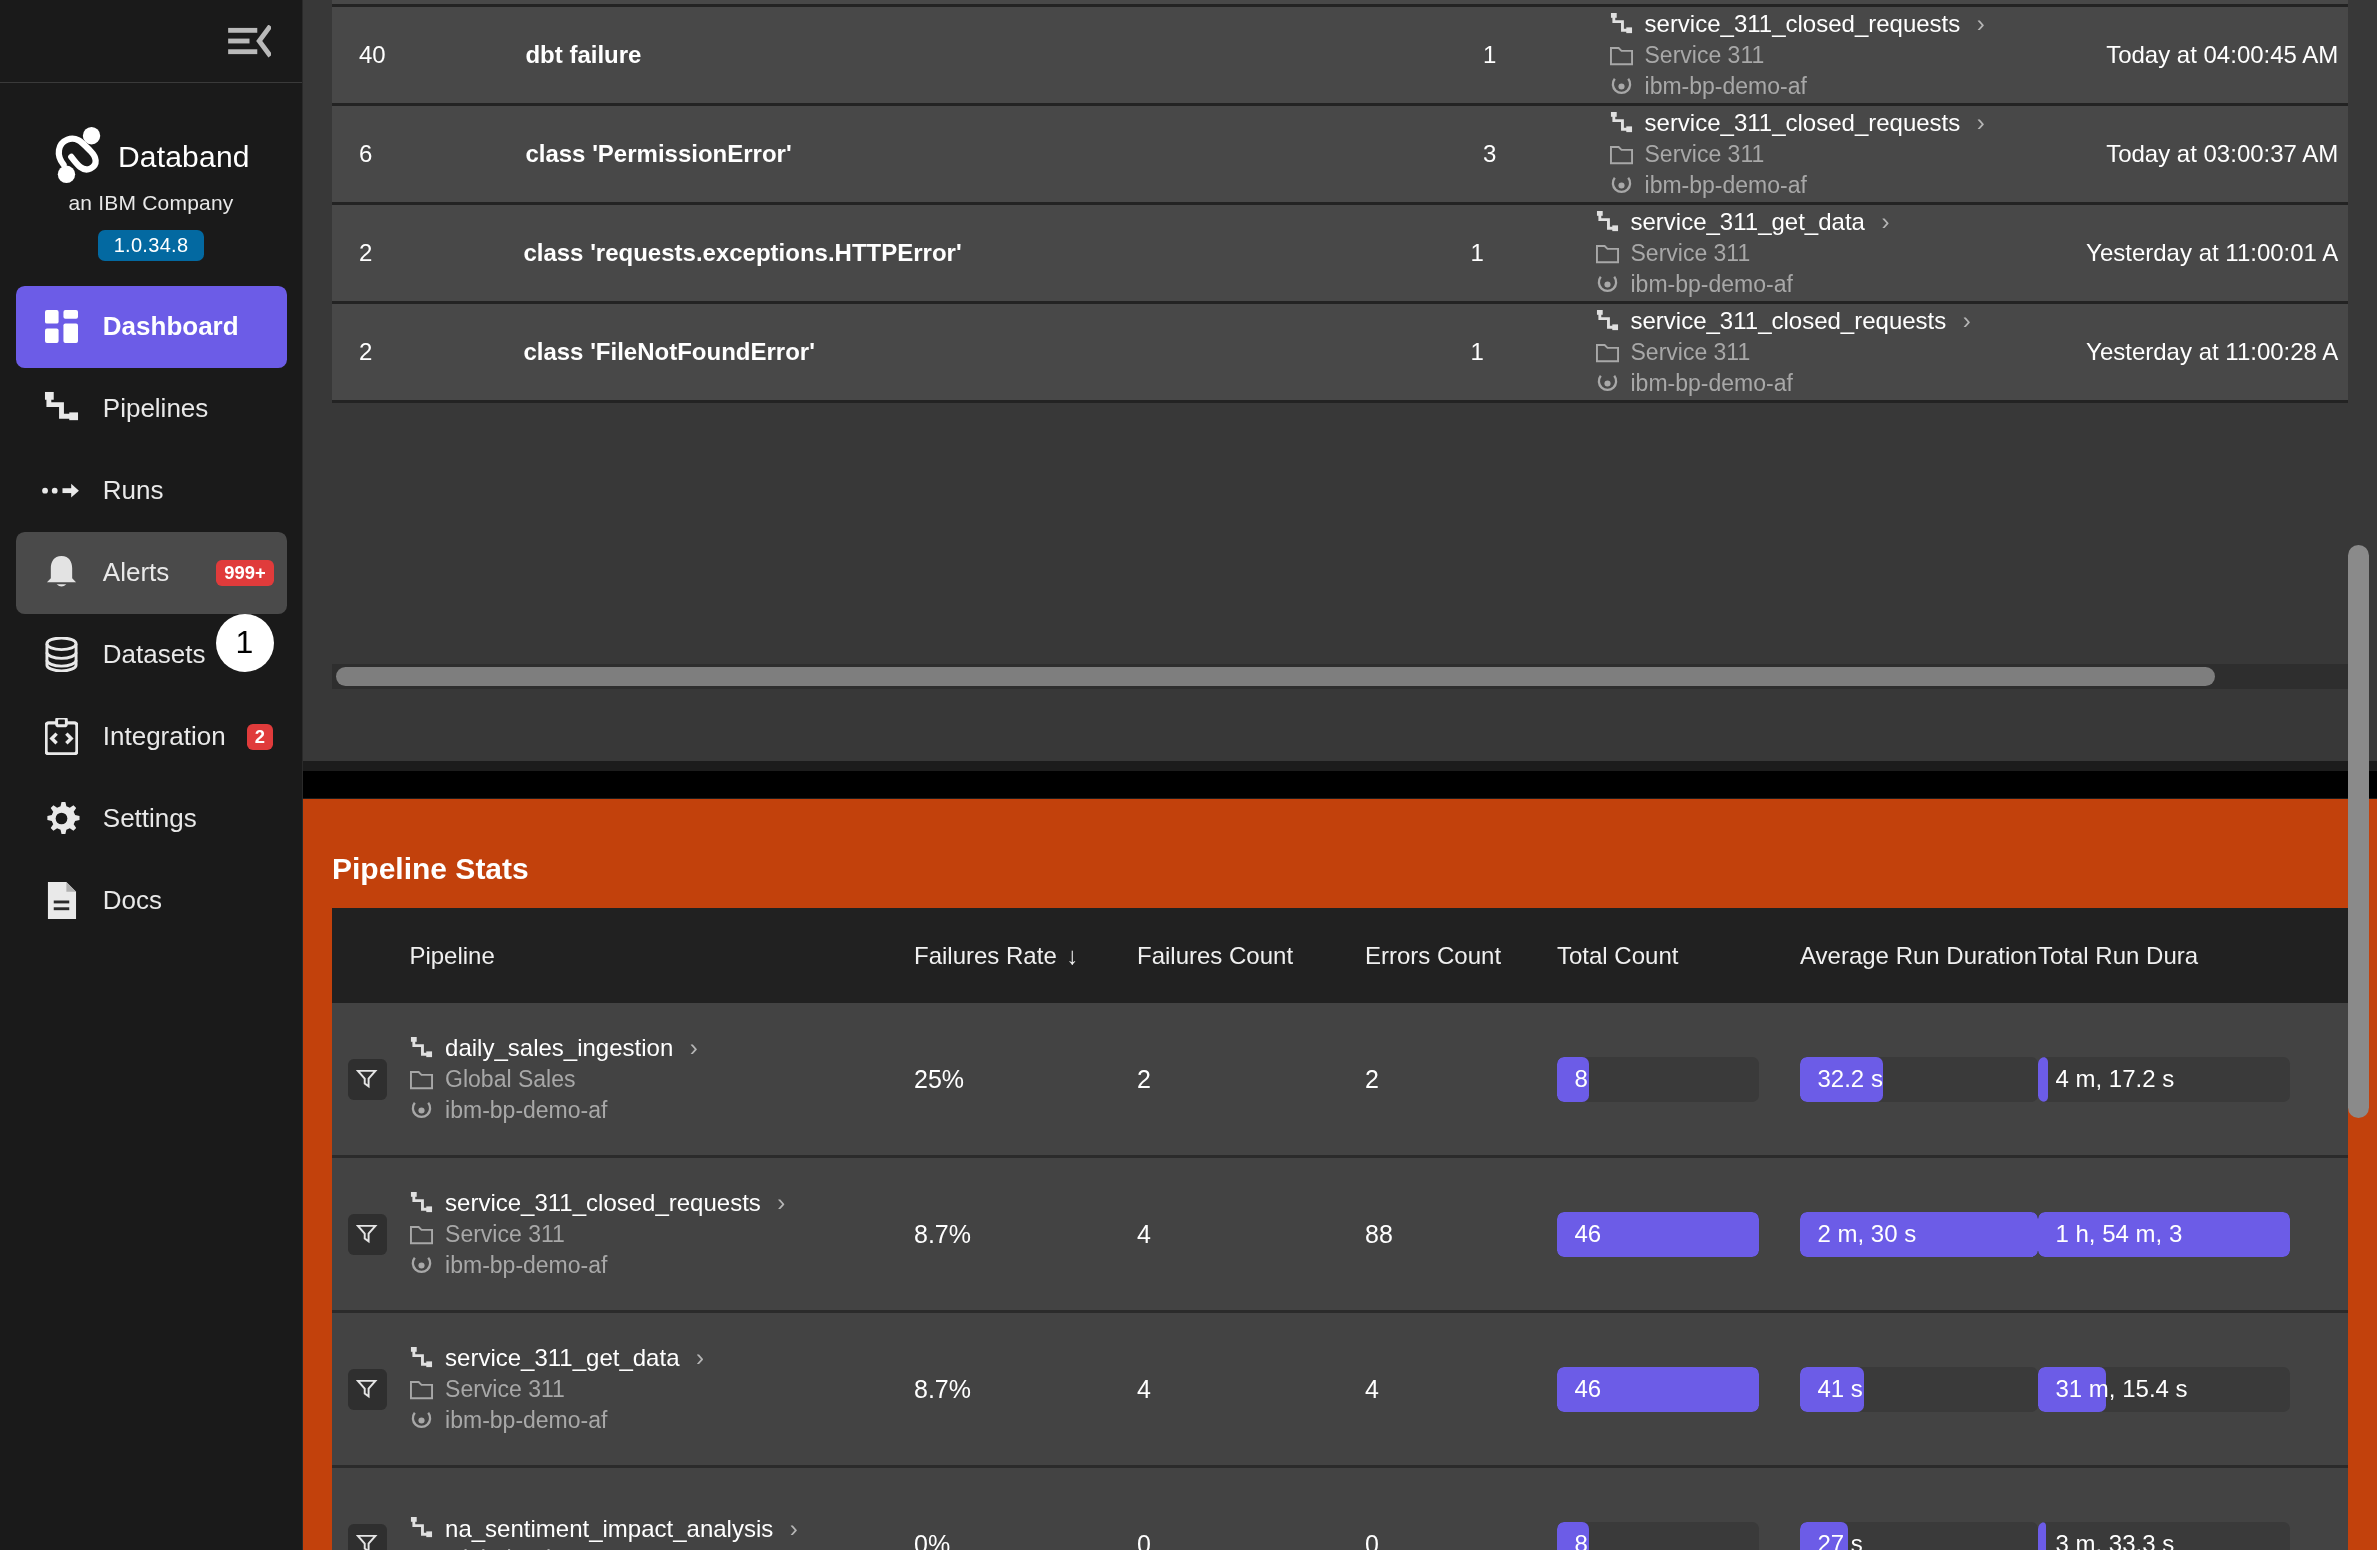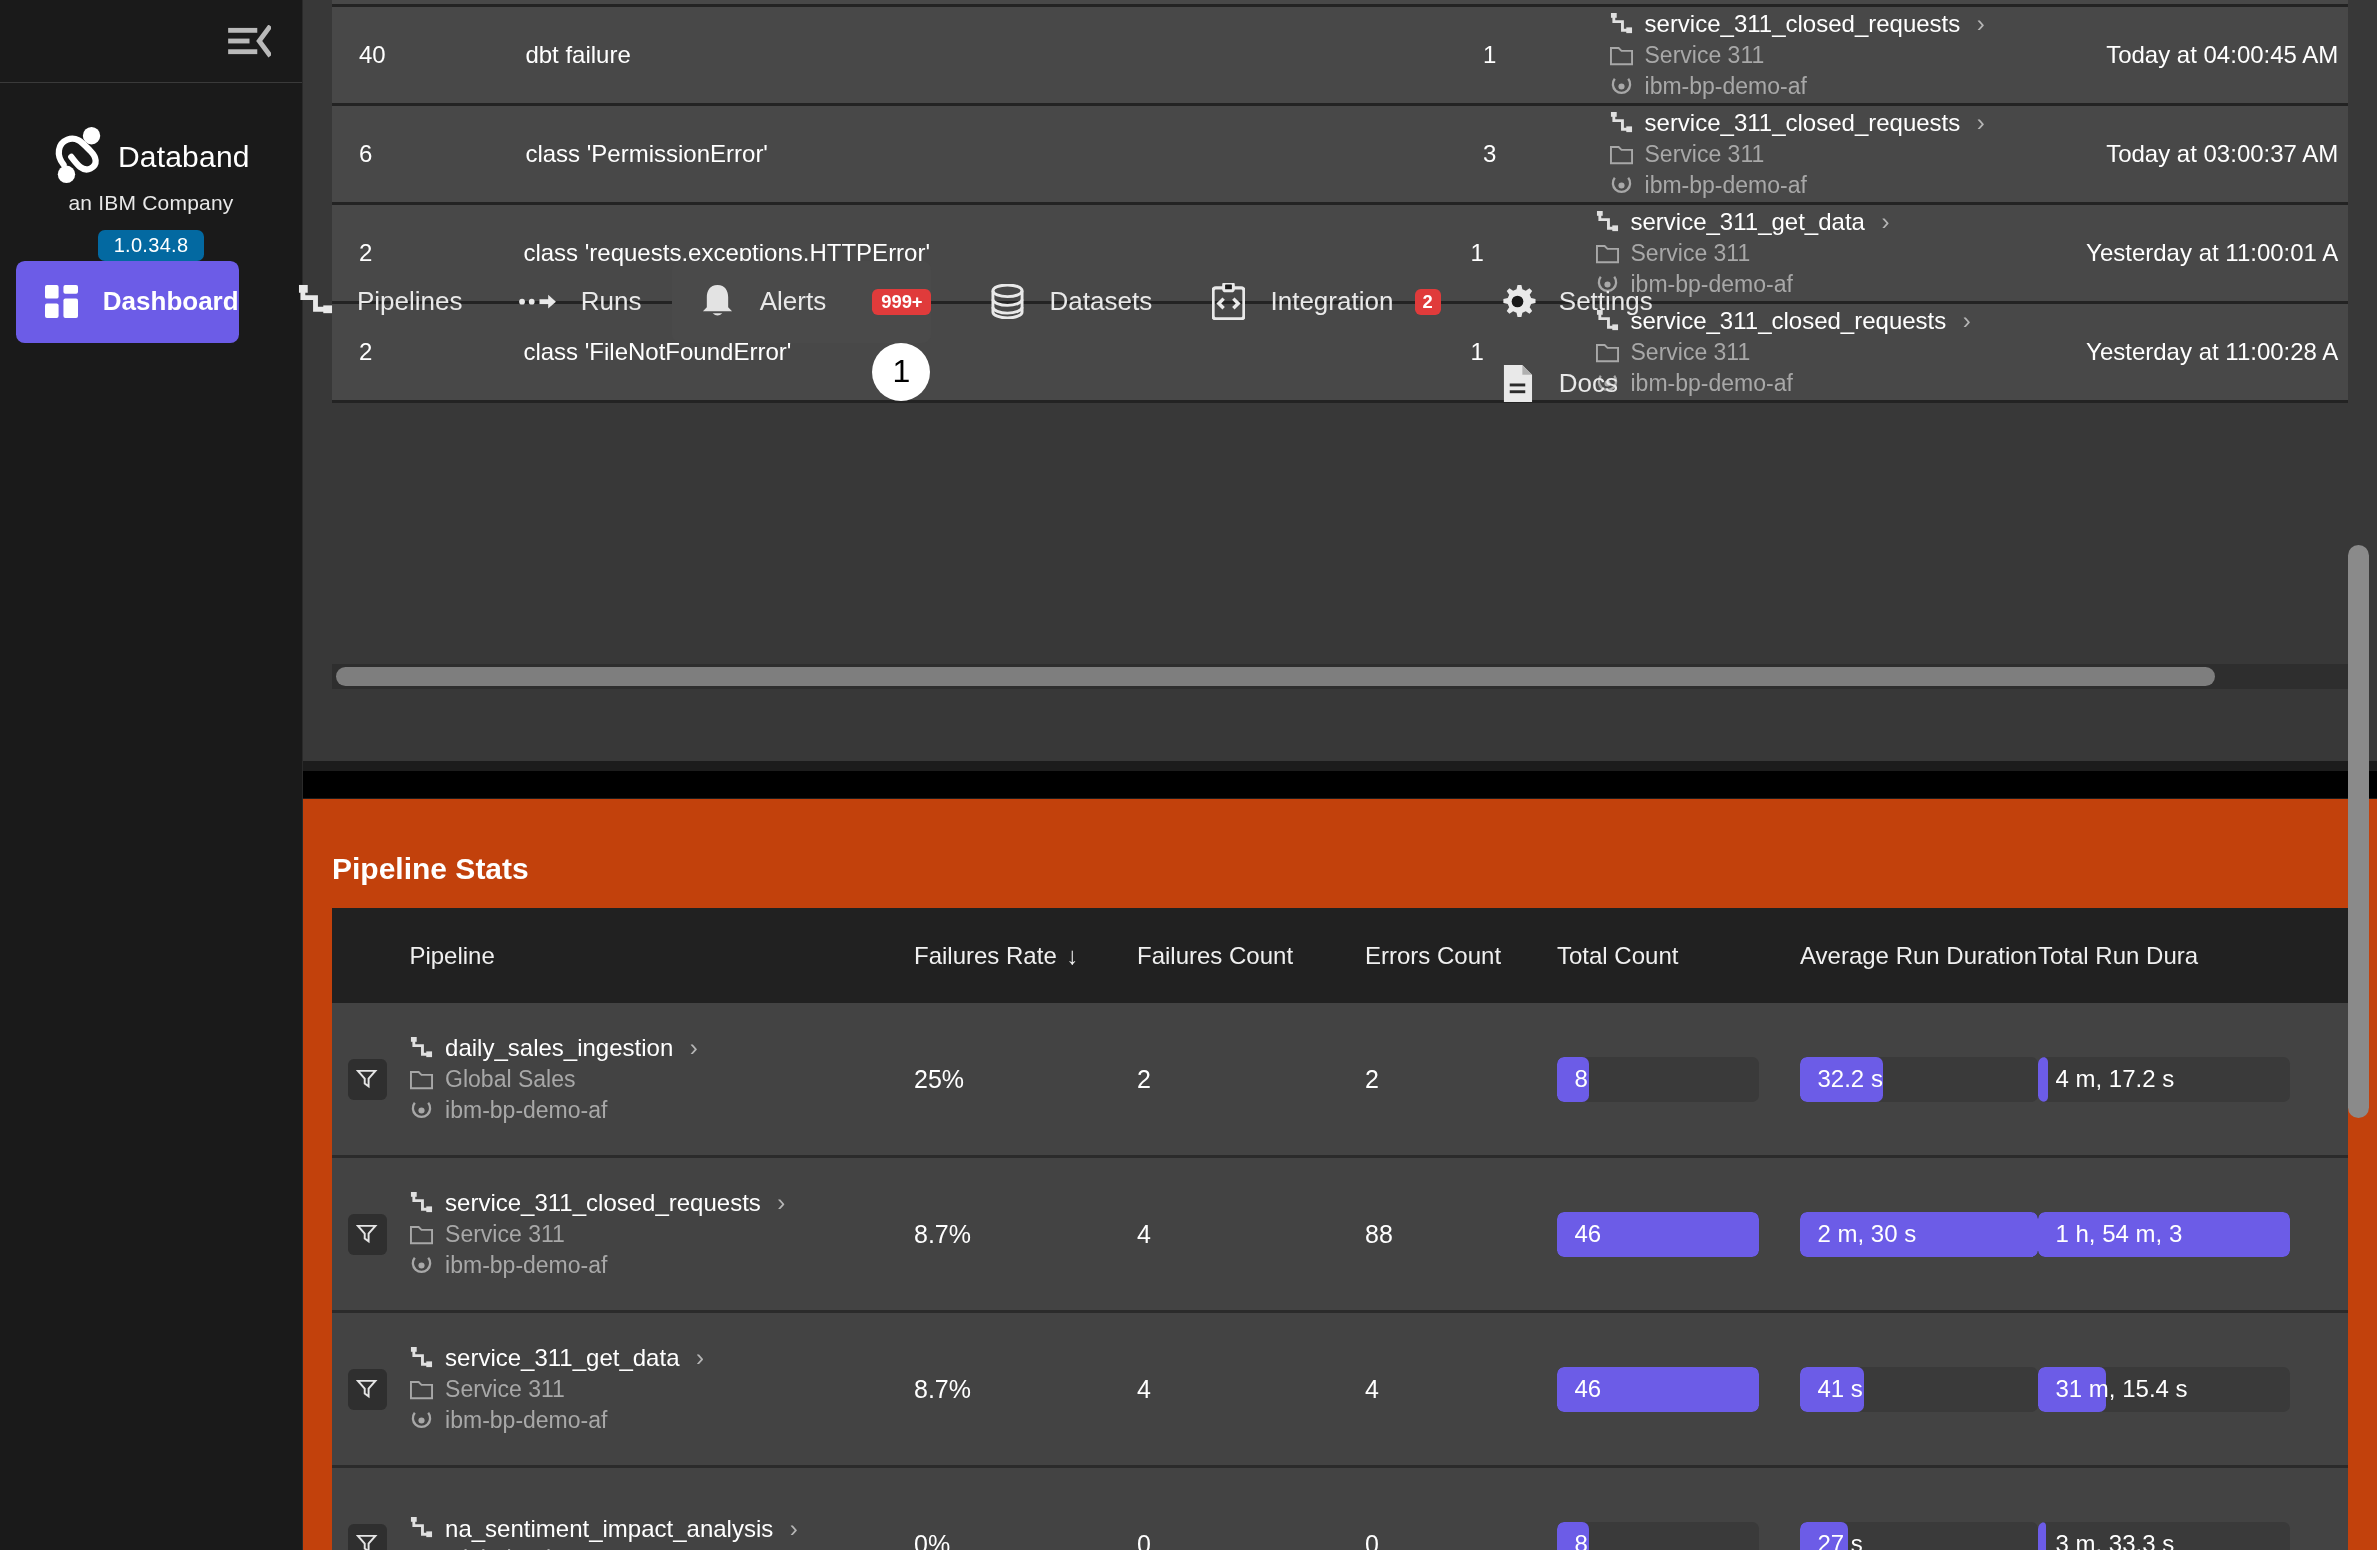--- a/index.html
+++ b/index.html
@@ -30,21 +30,21 @@
   .brand-row { display: flex; align-items: center; justify-content: center; gap: 11.6px; }
   .brand-name { font-size: 30px; color: #ffffff; letter-spacing: 0.2px; font-weight: 400; }
   .brand-sub { font-size: 21px; color: #e8e8e8; margin-top: 2.9px; letter-spacing: 0.2px; }
   .version {
     display: inline-block; margin-top: 15px;
     background: #0369a1; color: #fff;
     font-size: 20px; padding: 3.9px 15.5px; border-radius: 6.8px;
     letter-spacing: 0.3px;
   }
 
-  .nav { display: flex; }
+  .nav { margin-top: 25px; display: flex; flex-direction: column; }
   .nav-item {
     display: flex; align-items: center; gap: 21.3px;
     height: 82px; margin: 0 15.5px; padding-left: 25px;
     border-radius: 8.7px; cursor: pointer; position: relative;
   }
   .nav-item .nav-label { font-size: 26px; color: #e9e9e9; white-space: nowrap; }
   .nav-item.active { background: #6c5ce7; }
   .nav-item.active .nav-label { color: #fff; font-weight: 700; }
   .nav-item.hovered { background: #4a4a4a; }
   .nav-icon { width: 41px; height: 41px; display:flex; align-items:center; justify-content:center; flex-shrink:0;}
@@ -74,21 +74,21 @@
     position: absolute; left: 0; top: 0; width: 2075px; height: 761px;
     background: #383838;
   }
   .err-table { position: absolute; left: 29px; top: -92px; width: 2016px; }
   .err-row {
     position: relative; height: 99px; background: #484848;
     border-bottom: 3.9px solid #232323;
     display: flex; align-items: center;
   }
   .err-c-count { width: 199px; padding-left: 27px; font-size: 24px; color: #fff; }
-  .err-c-name  { width: 902px; font-size: 24px; color: #fff; white-space: nowrap; }
+  .err-c-name  { width: 902px; font-size: 24px; color: #fff; white-space: nowrap; font-weight: bold; }
   .err-c-num   { width: 215px; font-size: 24px; color: #fff; text-align: left; padding-left: 85px;}
   .err-c-pipe  { width: 514px; }
   .err-c-time  { flex: 1; font-size: 24px; color: #fff; text-align: right; padding-right: 9.7px; white-space: nowrap;}
 
   .pipe-block { display: flex; flex-direction: column; gap: 3.9px; }
   .pipe-line { display: flex; align-items: center; gap: 10.7px; font-size: 24px; white-space: nowrap; }
   .pipe-line.primary { color: #ffffff; }
   .pipe-line.sub { color: #a8a8a8; font-size: 23px; }
   .chev { color: #b5b5b5; font-size: 24px; margin-left: 5.8px; }
   .ico { width: 25px; height: 25px; display:inline-flex; align-items:center; justify-content:center; flex-shrink:0;}

